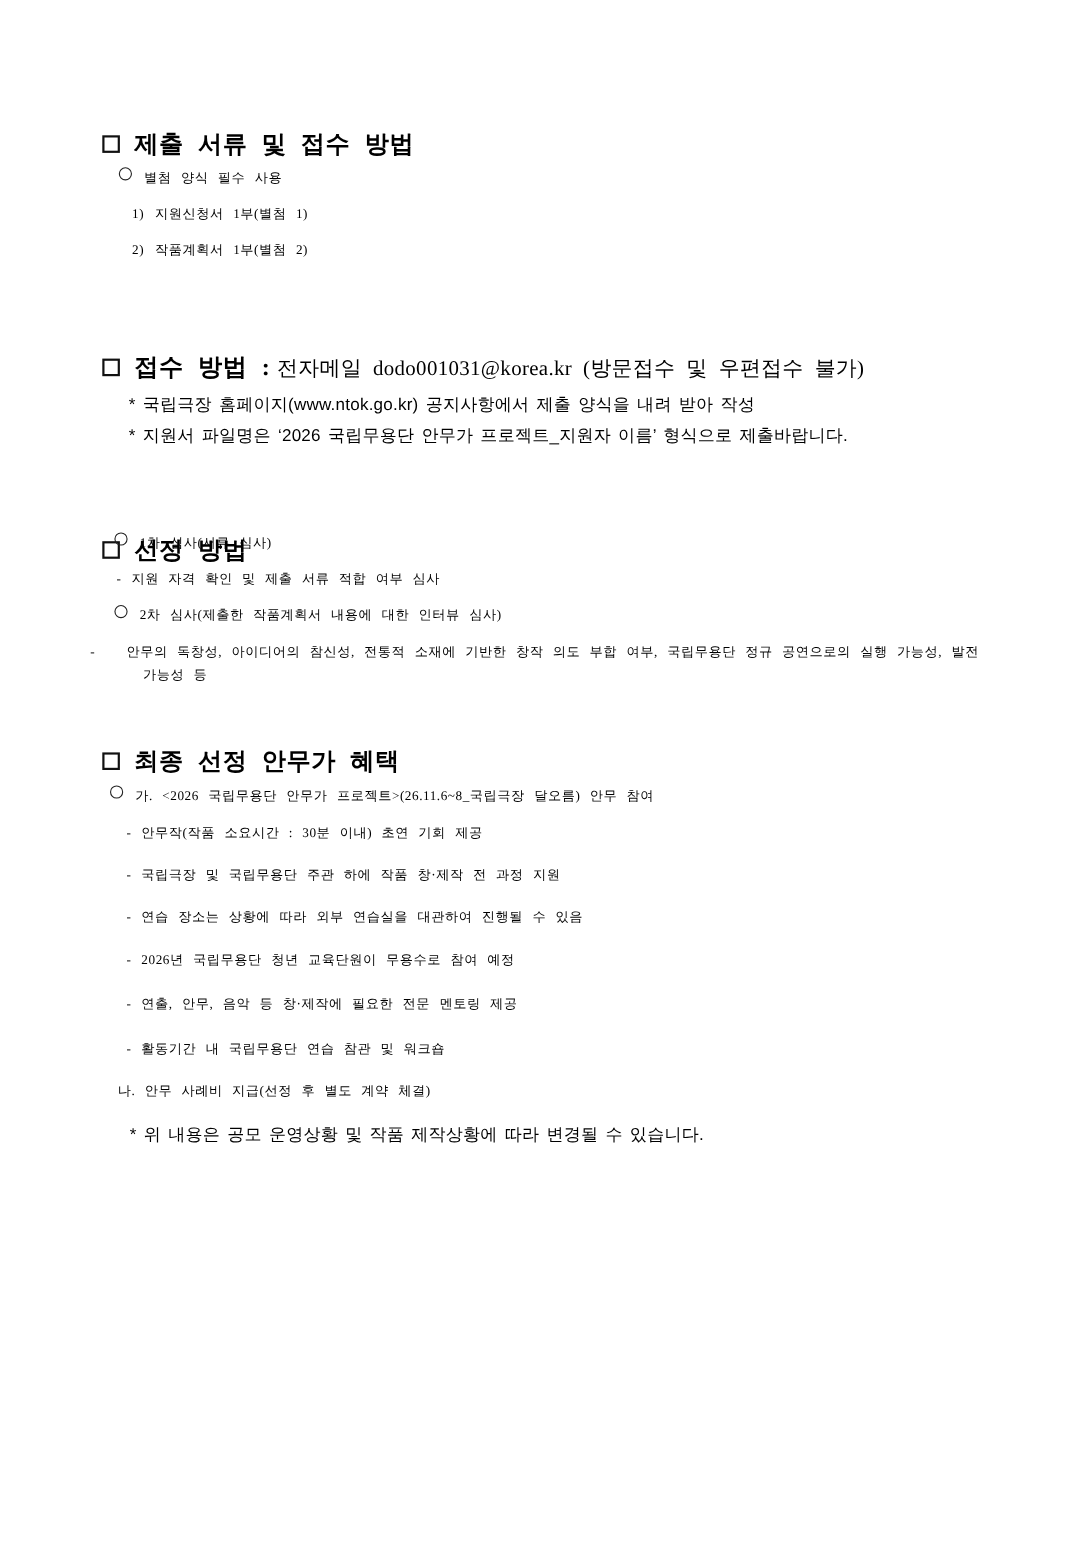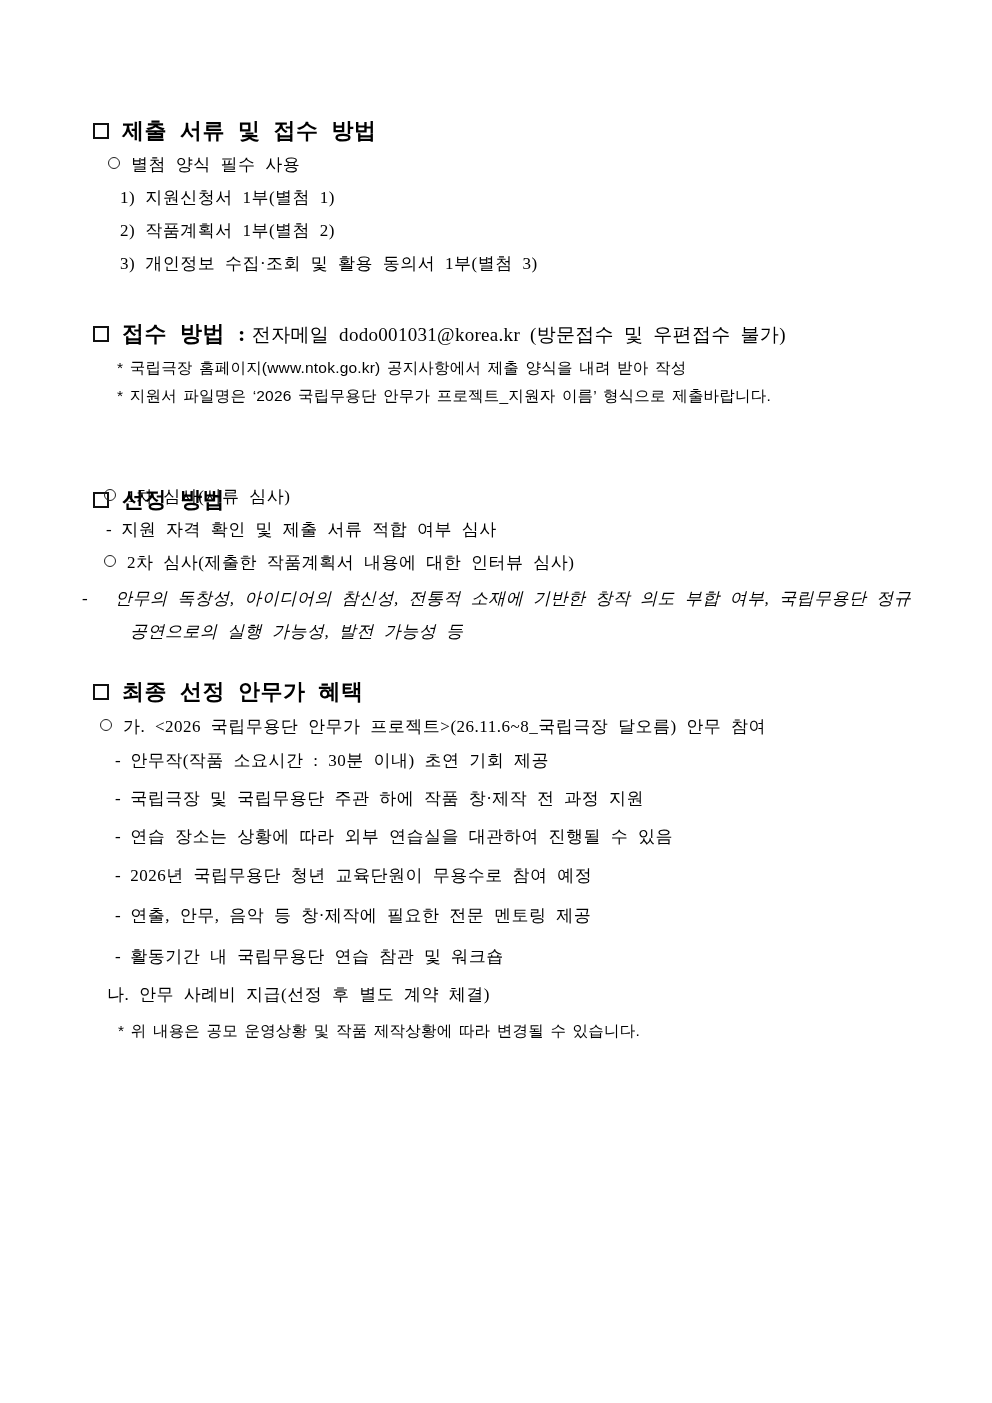--- a/index.html
+++ b/index.html
@@ -43,21 +43,21 @@
     display: inline-block;
     width: 12px;
     height: 12px;
     border: 1.5px solid #222;
     border-radius: 50%;
     background: transparent;
     margin-right: 11px;
     transform: translateY(-1px);
   }
   .body-item {
-    font-size: 17px;
+    font-size: 12px;
     letter-spacing: 0.5px;
     word-spacing: 5px;
     font-family: "Liberation Serif", "DejaVu Serif", serif;
   }
   .bullet-label {
     display: inline-block;
     margin-right: 10px;
   }
   .dash-label {
     display: inline-block;
@@ -74,46 +74,42 @@
     font-size: 15.5px;
     letter-spacing: 0.2px;
     word-spacing: 2px;
     font-family: "Liberation Sans", "DejaVu Sans", sans-serif;
     color: #000000;
   }
   .wrap-item {
     white-space: normal;
     word-break: keep-all;
     width: 806px;
-    line-height: 33px;
+    line-height: 21px;
     padding-left: 24px;
     text-indent: -24px;
-    font-style: italic;
   }
 </style>
 </head>
 <body>
 
 <div class="page">
 
   <div class="line sec-header" style="left:93px; top:116px;">
     <span class="sq-bullet"></span><span>제출 서류 및 접수 방법</span>
   </div>
 
   <div class="line body-item" style="left:108px; top:153px;">
     <span class="circle-bullet"></span><span>별첨 양식 필수 사용</span>
   </div>
   <div class="line body-item" style="left:120px; top:186px;">
     <span class="bullet-label">1)</span><span>지원신청서 1부(별첨 1)</span>
   </div>
   <div class="line body-item" style="left:120px; top:219px;">
     <span class="bullet-label">2)</span><span>작품계획서 1부(별첨 2)</span>
-  </div>
-  <div class="line body-item" style="left:120px; top:252px;">
-    <span class="bullet-label">3)</span><span>개인정보 수집·조회 및 활용 동의서 1부(별첨 3)</span>
   </div>
 
   <div class="line sec-header" style="left:93px; top:319px;">
     <span class="sq-bullet"></span><span>접수 방법 :</span><span class="header-detail">전자메일 dodo001031@korea.kr (방문접수 및 우편접수 불가)</span>
   </div>
   <div class="line note" style="left:117px; top:358px;">
     <span>* 국립극장 홈페이지(www.ntok.go.kr) 공지사항에서 제출 양식을 내려 받아 작성</span>
   </div>
   <div class="line note" style="left:117px; top:386px;text-align:right;">
     <span>* 지원서 파일명은 ‘2026 국립무용단 안무가 프로젝트_지원자 이름’ 형식으로 제출바랍니다.</span>

